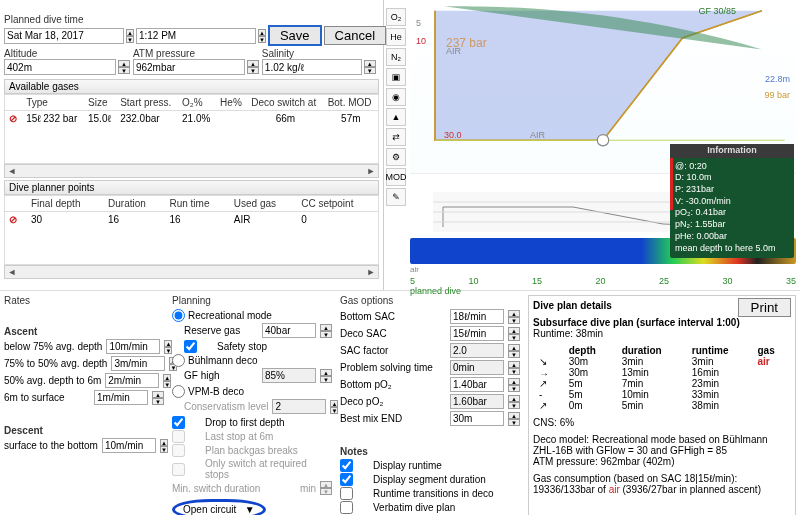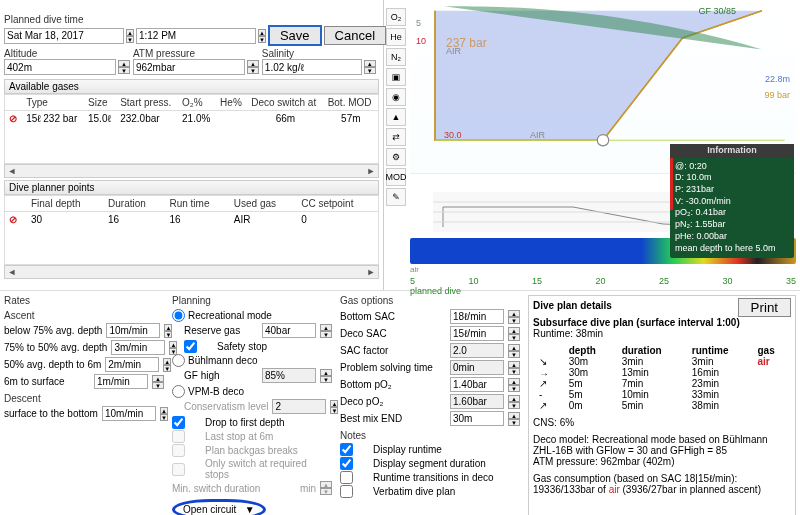--- a/index.html
+++ b/index.html
@@ -35,21 +35,21 @@
 .axis-labels { display: flex; justify-content: space-between; color: #2a8a2a; font-size: 9px; margin-top: 2px; }
 .bottom-pane { display: flex; padding: 4px; gap: 8px; border-top: 1px solid #ddd; }
 .col { font-size: 10px; }
 .col-rates { width: 160px; }
 .col-planning { width: 160px; }
 .col-gas { width: 180px; }
 .col-details { flex: 1; border: 1px solid #ccc; padding: 4px; font-size: 10px; position: relative; }
 .field-row { display: flex; align-items: center; margin-bottom: 2px; gap: 4px; }
 .field-row label { flex: 1; white-space: nowrap; }
 .val-inp { width: 54px; font-size: 10px; padding: 1px 2px; border: 1px solid #aaa; height: 15px; }
-.subhdr { font-weight: normal; color: #333; margin-top: 4px; margin-bottom: 2px; }
+.subhdr { font-weight: bold; color: #333; margin-top: 20px; margin-bottom: 2px; }
 .section-hdr { font-size: 10px; color: #333; margin-bottom: 3px; }
 .chk { display: flex; align-items: center; gap: 20px; margin-bottom: 1px; font-size: 10px; }
 .chk input { margin: 0; }
 .radio { display: flex; align-items: center; gap: 3px; margin-bottom: 1px; }
 .disabled-text { color: #999; }
 .circuit-select { border: 3px solid #1144cc; border-radius: 50%/60%; padding: 2px 8px; display: inline-block; margin-top: 2px; }
 .details-table td { padding: 0 6px; }
 .details-table .hdr-row td { font-weight: bold; }
 .print-btn { position: absolute; top: 2px; right: 4px; padding: 1px 12px; border: 1px solid #888; background: #eee; cursor: pointer; }
 .red-txt { color: #cc2222; }

